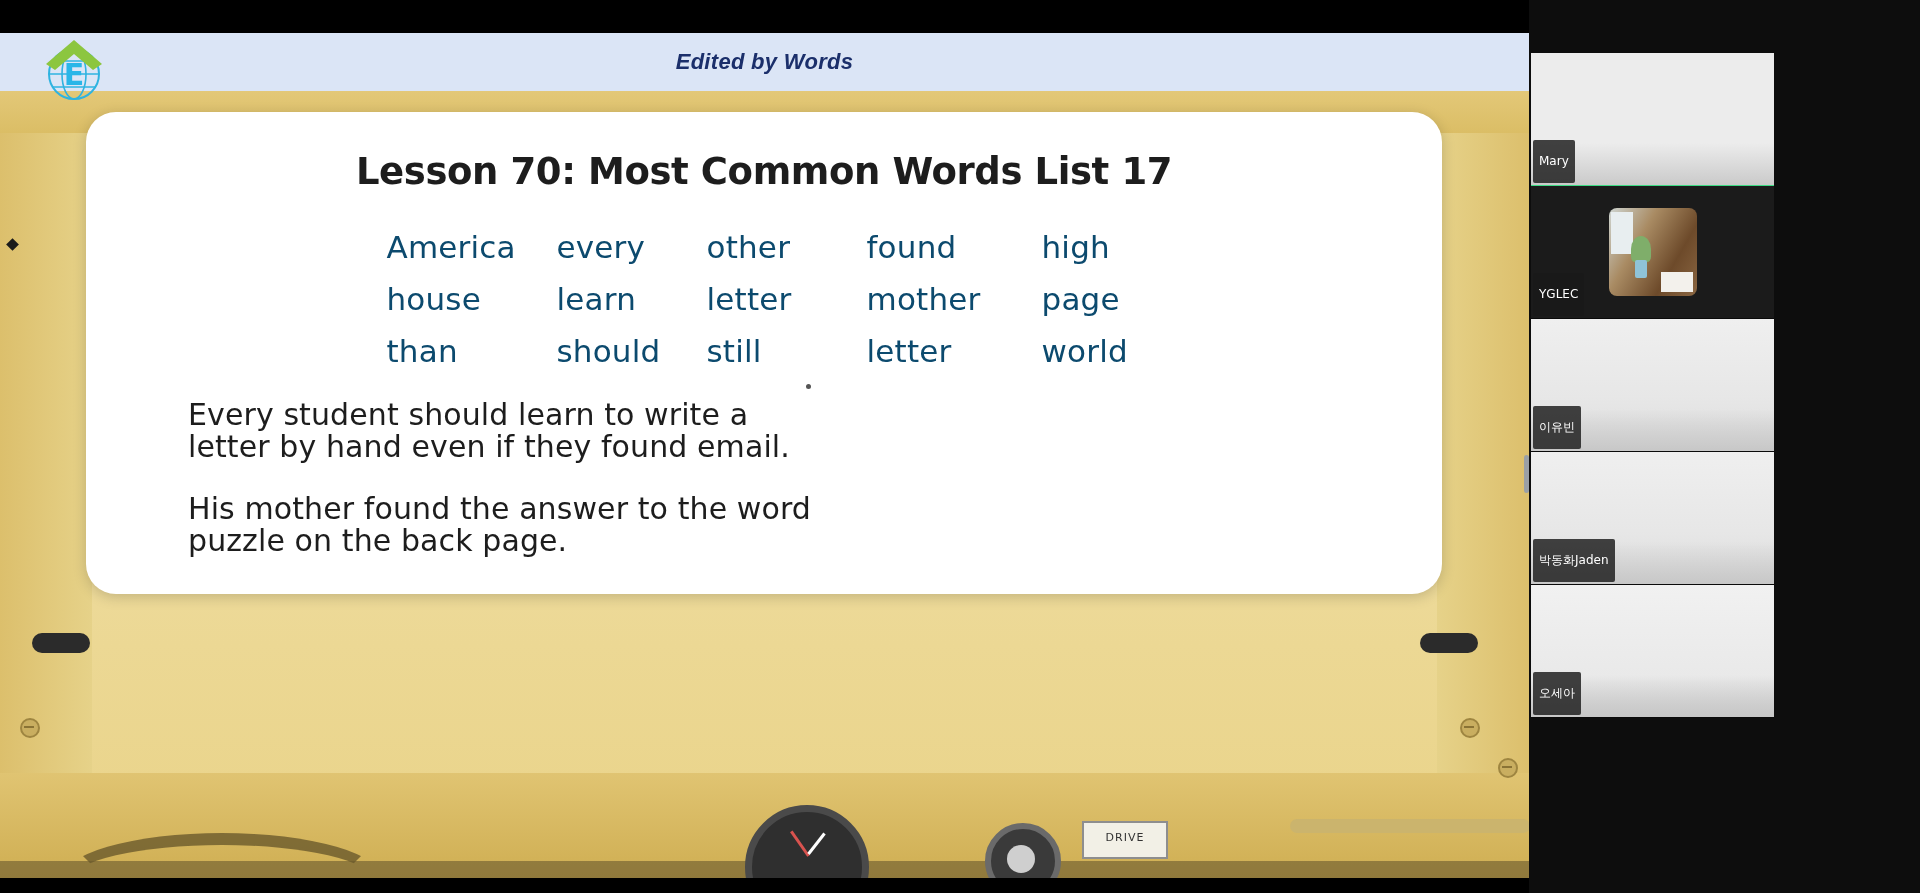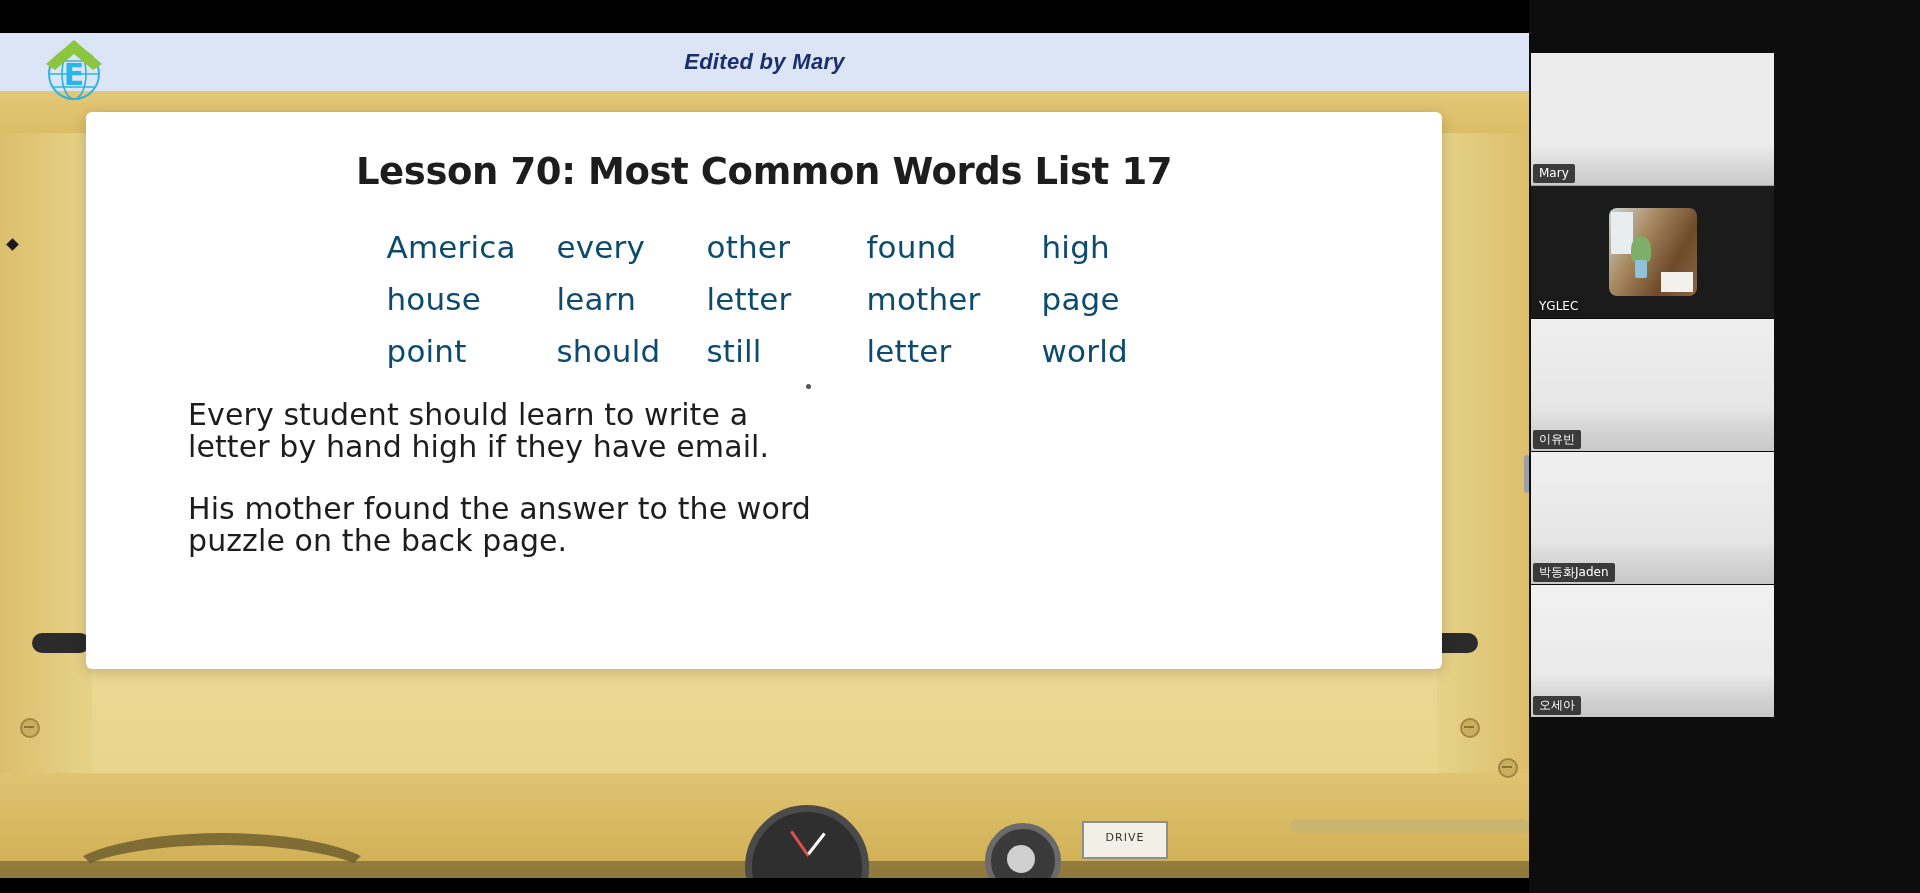--- a/index.html
+++ b/index.html
@@ -56,21 +56,21 @@
 
   
   .share-header{position:absolute;left:0;top:33px;width:1529px;height:58px;background:#dbe5f6;display:flex;align-items:center;justify-content:center;}
   .share-title{font-family:"Liberation Sans",sans-serif;font-weight:bold;font-style:italic;font-size:22px;color:#1b2f6b;letter-spacing:.3px;}
 
   
   .logo{position:absolute;left:38px;top:38px;width:72px;height:68px;}
   .logo svg{width:72px;height:68px;display:block;}
 
   
-  .card{position:absolute;left:86px;top:112px;width:1356px;height:557px;background:#fff;border-radius:6px;box-shadow:0 3px 14px rgba(0,0,0,.18);overflow:hidden;}
+  .card{position:absolute;left:86px;top:112px;width:1356px;height:482px;background:#fff;border-radius:30px;box-shadow:0 3px 14px rgba(0,0,0,.18);overflow:hidden;}
   .card-inner{padding:24px 40px 0 40px;}
   .lesson-title{font-family:"DejaVu Sans","Liberation Sans",sans-serif;font-weight:bold;font-size:37px;color:#1d1d1d;text-align:center;margin:14px 0 0 0;letter-spacing:-.4px;}
 
   .word-grid{margin:36px 0 0 0;display:grid;grid-template-columns:170px 150px 160px 175px 130px;justify-content:center;row-gap:16px;padding-left:30px;}
   .word{font-family:"DejaVu Sans","Liberation Sans",sans-serif;font-size:31px;color:#0c4a6e;font-weight:400;letter-spacing:.2px;}
 
   .sentences-label{margin:30px 0 0 30px;font-family:"DejaVu Sans","Liberation Sans",sans-serif;font-size:17px;color:#2a2a2a;}
   .sentence-list{margin:8px 0 0 62px;}
   .sentence{font-family:"DejaVu Sans","Liberation Sans",sans-serif;font-size:30px;line-height:1.07;color:#1d1d1d;margin-bottom:6px;max-width:640px;letter-spacing:.1px;}
 
@@ -88,21 +88,21 @@
   .feed-room{background:linear-gradient(#efefef 0%,#e7e7e7 60%,#dcdcdc 100%);}
   .feed-room2{background:linear-gradient(#f1f1f1 0%,#e9e9e9 70%,#d7d7d7 100%);}
   .blur-band{position:absolute;left:0;bottom:0;width:100%;height:42px;background:linear-gradient(rgba(210,210,210,0),rgba(196,196,196,.85));}
   .thumb{position:absolute;left:78px;top:22px;width:88px;height:88px;border-radius:8px;overflow:hidden;
     background:linear-gradient(120deg,#cfd6d3 0%,#a98b63 35%,#6d4a2a 70%,#8a6642 100%);}
   .thumb .plant{position:absolute;left:22px;top:28px;width:20px;height:26px;background:#7fae6a;border-radius:50% 50% 20% 20%;}
   .thumb .vase{position:absolute;left:26px;top:52px;width:12px;height:18px;background:#8fc3d8;border-radius:2px;}
   .thumb .paper{position:absolute;left:52px;bottom:4px;width:32px;height:20px;background:#f3f1ec;}
   .thumb .win{position:absolute;left:2px;top:4px;width:22px;height:42px;background:#e8eef0;}
   .active{outline:3px solid #3ddc84;outline-offset:-3px;}
-  .namebadge{position:absolute;left:2px;bottom:2px;max-width:96%;padding:2px 6px;background:rgba(26,26,26,.82);
+  .namebadge{position:absolute;left:2px;bottom:2px;max-width:96%;padding:14px 6px;background:rgba(26,26,26,.82);
     color:#fff;font-family:"DejaVu Sans","Liberation Sans",sans-serif;font-size:12px;line-height:15px;white-space:nowrap;border-radius:2px;}
 </style>
 </head>
 <body>
 
 <div class="screen">
 
   <div class="share-area">
 
     <div class="slide-stage">
@@ -136,21 +136,21 @@
           </div>
         <div class="knob"></div>
         <div class="plate">
           <span>DRIVE</span>
         </div>
         <div class="pipe"></div>
       </div>
     </div>
 
     <div class="share-header">
-      <span class="share-title">Edited by Mary</span>
+      <span class="share-title">Edited by Words</span>
     </div>
 
     <div class="logo">
       <svg viewBox="0 0 72 68" xmlns="http://www.w3.org/2000/svg">
         <circle cx="36" cy="36" r="25" fill="none" stroke="#2fb3e0" stroke-width="2"></circle>
         <ellipse cx="36" cy="36" rx="12" ry="25" fill="none" stroke="#2fb3e0" stroke-width="1.6"></ellipse>
         <line x1="11" y1="36" x2="61" y2="36" stroke="#2fb3e0" stroke-width="1.6"></line>
         <line x1="15" y1="23" x2="57" y2="23" stroke="#2fb3e0" stroke-width="1.4"></line>
         <line x1="15" y1="49" x2="57" y2="49" stroke="#2fb3e0" stroke-width="1.4"></line>
         <path d="M36 2 L64 26 L55 32 L36 16 L17 32 L8 26 Z" fill="#8cc63f"></path>
@@ -166,30 +166,30 @@
           <span class="word">America</span>
           <span class="word">every</span>
           <span class="word">other</span>
           <span class="word">found</span>
           <span class="word">high</span>
           <span class="word">house</span>
           <span class="word">learn</span>
           <span class="word">letter</span>
           <span class="word">mother</span>
           <span class="word">page</span>
-          <span class="word">point</span>
+          <span class="word">than</span>
           <span class="word">should</span>
           <span class="word">still</span>
           <span class="word">letter</span>
           <span class="word">world</span>
         </div>
 
 
         <div class="sentence-list">
-          <p class="sentence">Every student should learn to write a letter by hand high if they have email.</p>
+          <p class="sentence">Every student should learn to write a letter by hand even if they found email.</p>
           <p class="sentence">His mother found the answer to the word puzzle on the back page.</p>
         </div>
       </div>
       <div class="mouse-dot"></div>
     </div>
 
     <div class="diamond"></div>
     <div class="side-handle"></div>
   </div>
 

